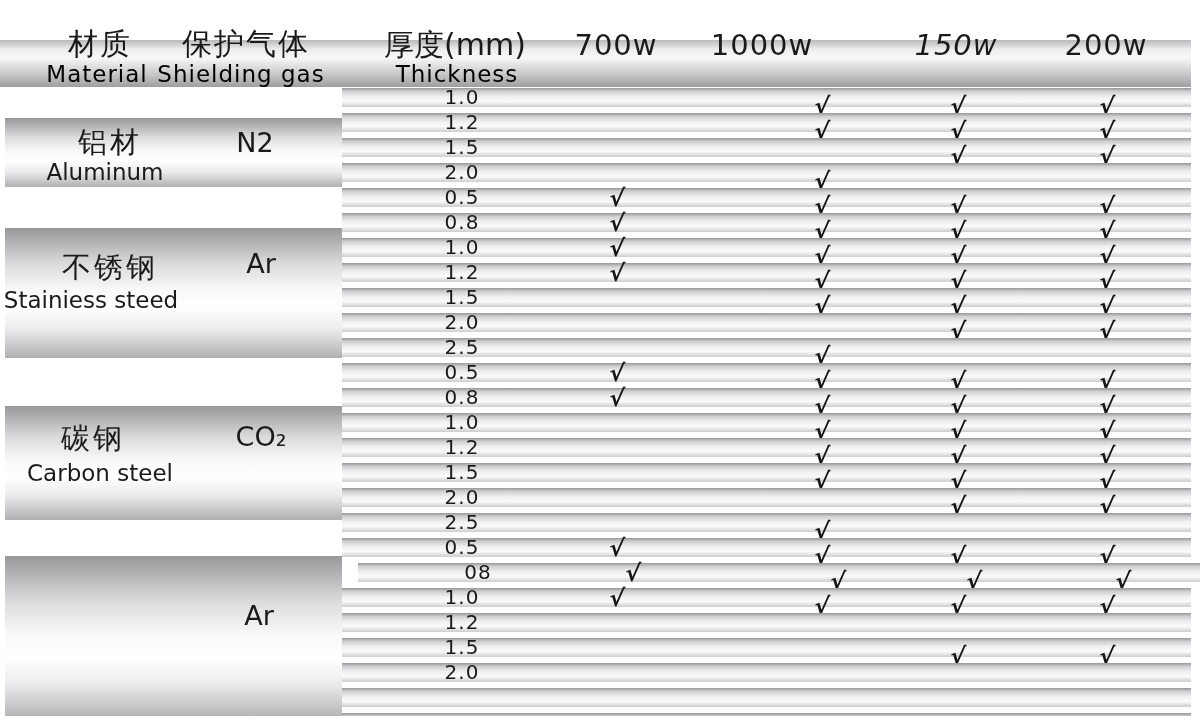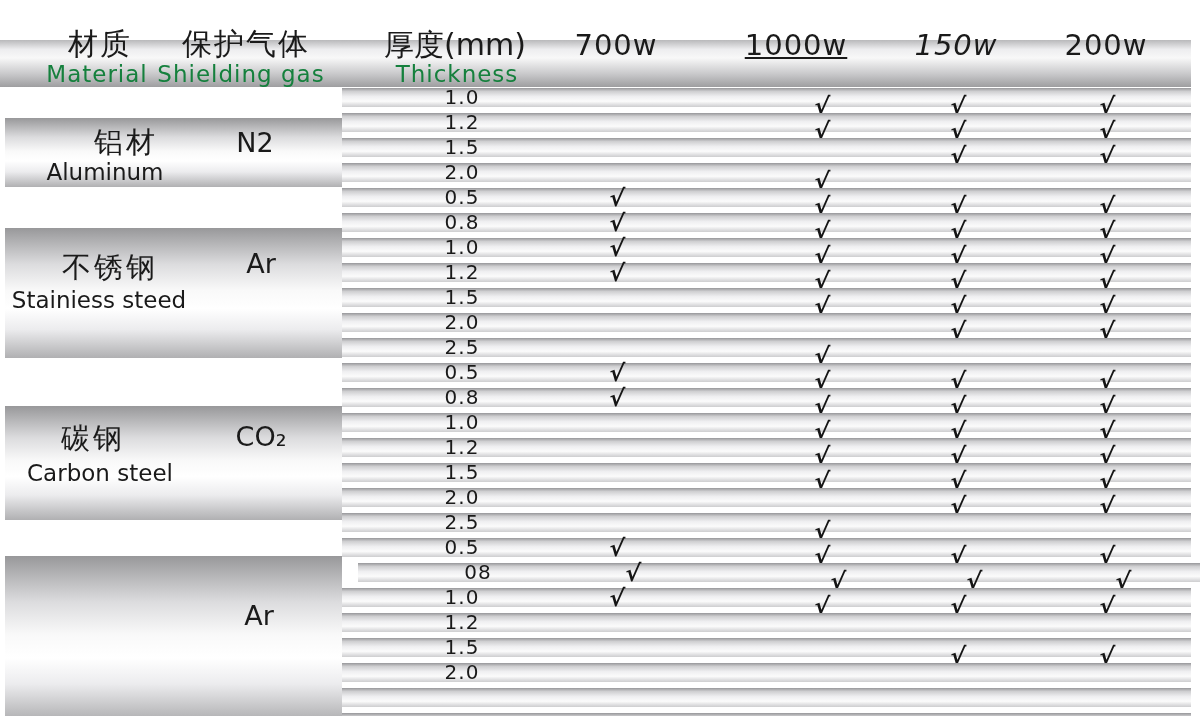--- a/index.html
+++ b/index.html
@@ -8,21 +8,21 @@
     background:#ffffff; font-family:"DejaVu Sans","Liberation Sans",sans-serif;
     color:#1a1a1a;
   }
   
   .hband {
     position:absolute; left:0; top:40px; width:1191px; height:47px;
     background:linear-gradient(180deg,#b9b9bb 0%,#ededef 20%,#f8f8f8 38%,#c9c9cb 72%,#9e9ea0 100%);
   }
   .abs { position:absolute; transform:translate(-50%,-50%); white-space:nowrap; }
   .h-zh { font-size:30px; letter-spacing:2px; }
-  .h-en { font-size:23px; letter-spacing:1px; color:#15803d; }
+  .h-en { font-size:23px; letter-spacing:1px; color:#000000; }
   .h-pw { font-size:29px; letter-spacing:1px; }
   
   .mblock {
     position:absolute; left:5px; width:337px;
     background:linear-gradient(180deg,#98989a 0%,#dcdcde 28%,#f9f9f9 48%,#ffffff 62%,#ececee 78%,#b0b0b2 100%);
   }
   .m-zh { font-size:29px; letter-spacing:3px; }
   .m-gas { font-size:27px; }
   .m-en { font-size:23px; }
   
@@ -50,35 +50,35 @@
   <div class="abs h-zh" style="left:100px; top:44px;">材质</div>
   <div class="abs h-zh" style="left:246px; top:44px;">保护气体</div>
   <div class="abs h-zh" style="left:455px; top:45px; letter-spacing:0;">厚度(mm)</div>
 
   <div class="abs h-en" style="left:97px; top:74px;">Material</div>
   <div class="abs h-en" style="left:241px; top:74px;">Shielding gas</div>
   <div class="abs h-en" style="left:457px; top:74px;">Thickness</div>
 
   <div id="power-headers">
       <div class="abs h-pw" style="left: 616px; top: 45px;">700w</div>
-      <div class="abs h-pw" style="left: 796px; top: 45px; text-decoration: underline;">1000w</div>
+      <div class="abs h-pw" style="left: 762px; top: 45px;">1000w</div>
       <div class="abs h-pw" style="left: 956px; top: 45px; font-style: italic;">150w</div>
       <div class="abs h-pw" style="left: 1106px; top: 45px;">200w</div>
     </div>
 
   <div id="left-blocks">
       <div class="mblock" style="top: 118px; height: 69px;">
-        <div class="abs m-zh" style="left: 105px; top: 25px; margin-left: 16px;">铝材</div>
+        <div class="abs m-zh" style="left: 105px; top: 25px;">铝材</div>
         <div class="abs m-gas" style="left: 250px; top: 24px;">N2</div>
         <div class="abs m-en" style="left: 100px; top: 54px;">Aluminum</div>
       </div>
       <div class="mblock" style="top: 228px; height: 130px;">
         <div class="abs m-zh" style="left: 105px; top: 40px;">不锈钢</div>
         <div class="abs m-gas" style="left: 256px; top: 35px;">Ar</div>
-        <div class="abs m-en" style="left: 94px; top: 72px; text-align: center;">Stainiess steed</div>
+        <div class="abs m-en" style="left: 86px; top: 72px; text-align: center;">Stainiess steed</div>
       </div>
       <div class="mblock" style="top: 406px; height: 114px;">
         <div class="abs m-zh" style="left: 88px; top: 33px;">碳钢</div>
         <div class="abs m-gas" style="left: 256px; top: 30px;">CO₂</div>
         <div class="abs m-en" style="left: 95px; top: 67px;">Carbon steel</div>
       </div>
       <div class="mblock" style="top: 556px; height: 164px;">
         <div class="abs m-gas" style="left: 254px; top: 59px;">Ar</div>
       </div>
     </div>

